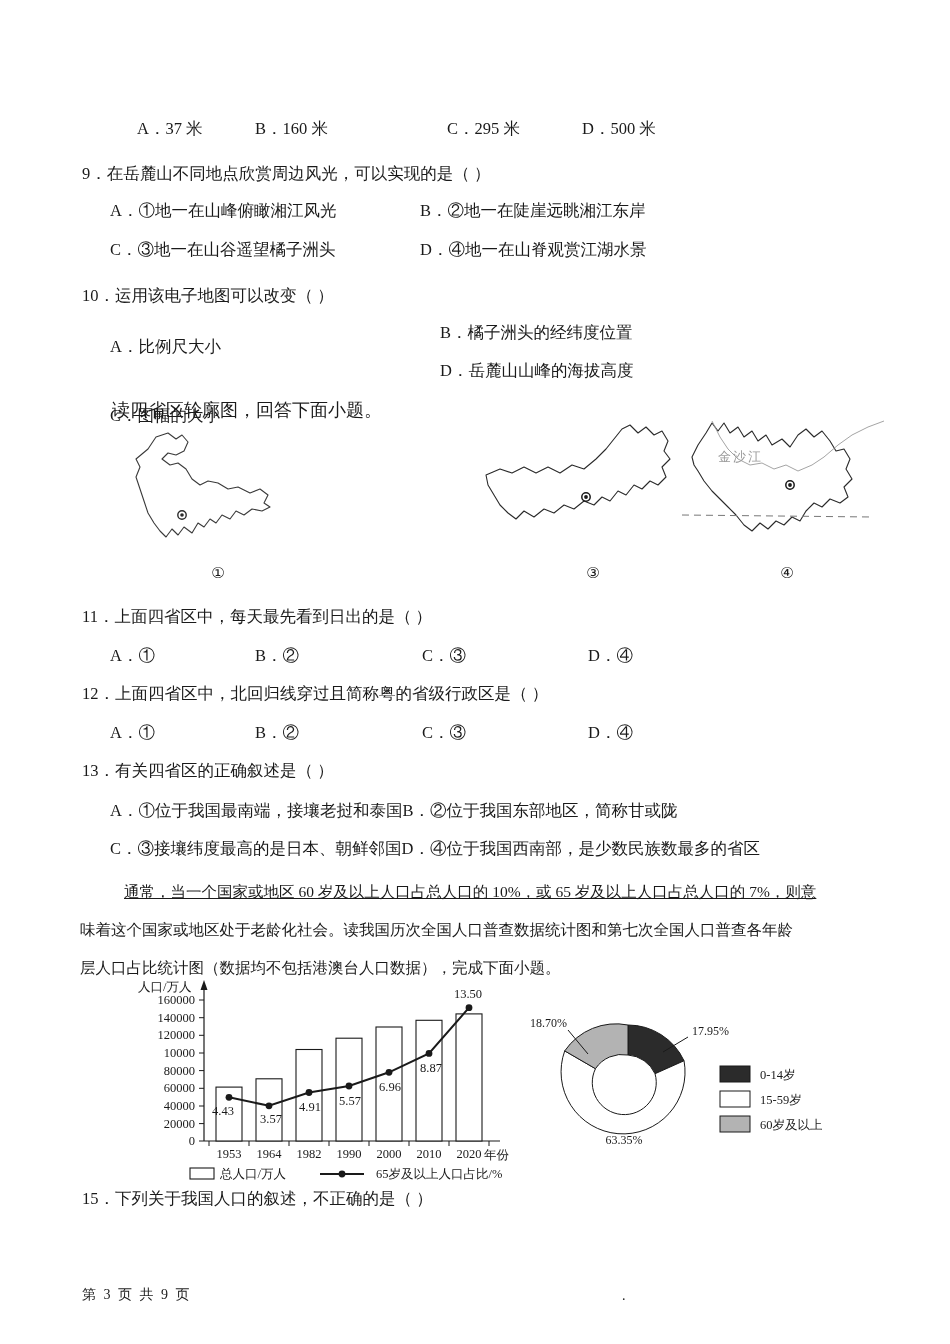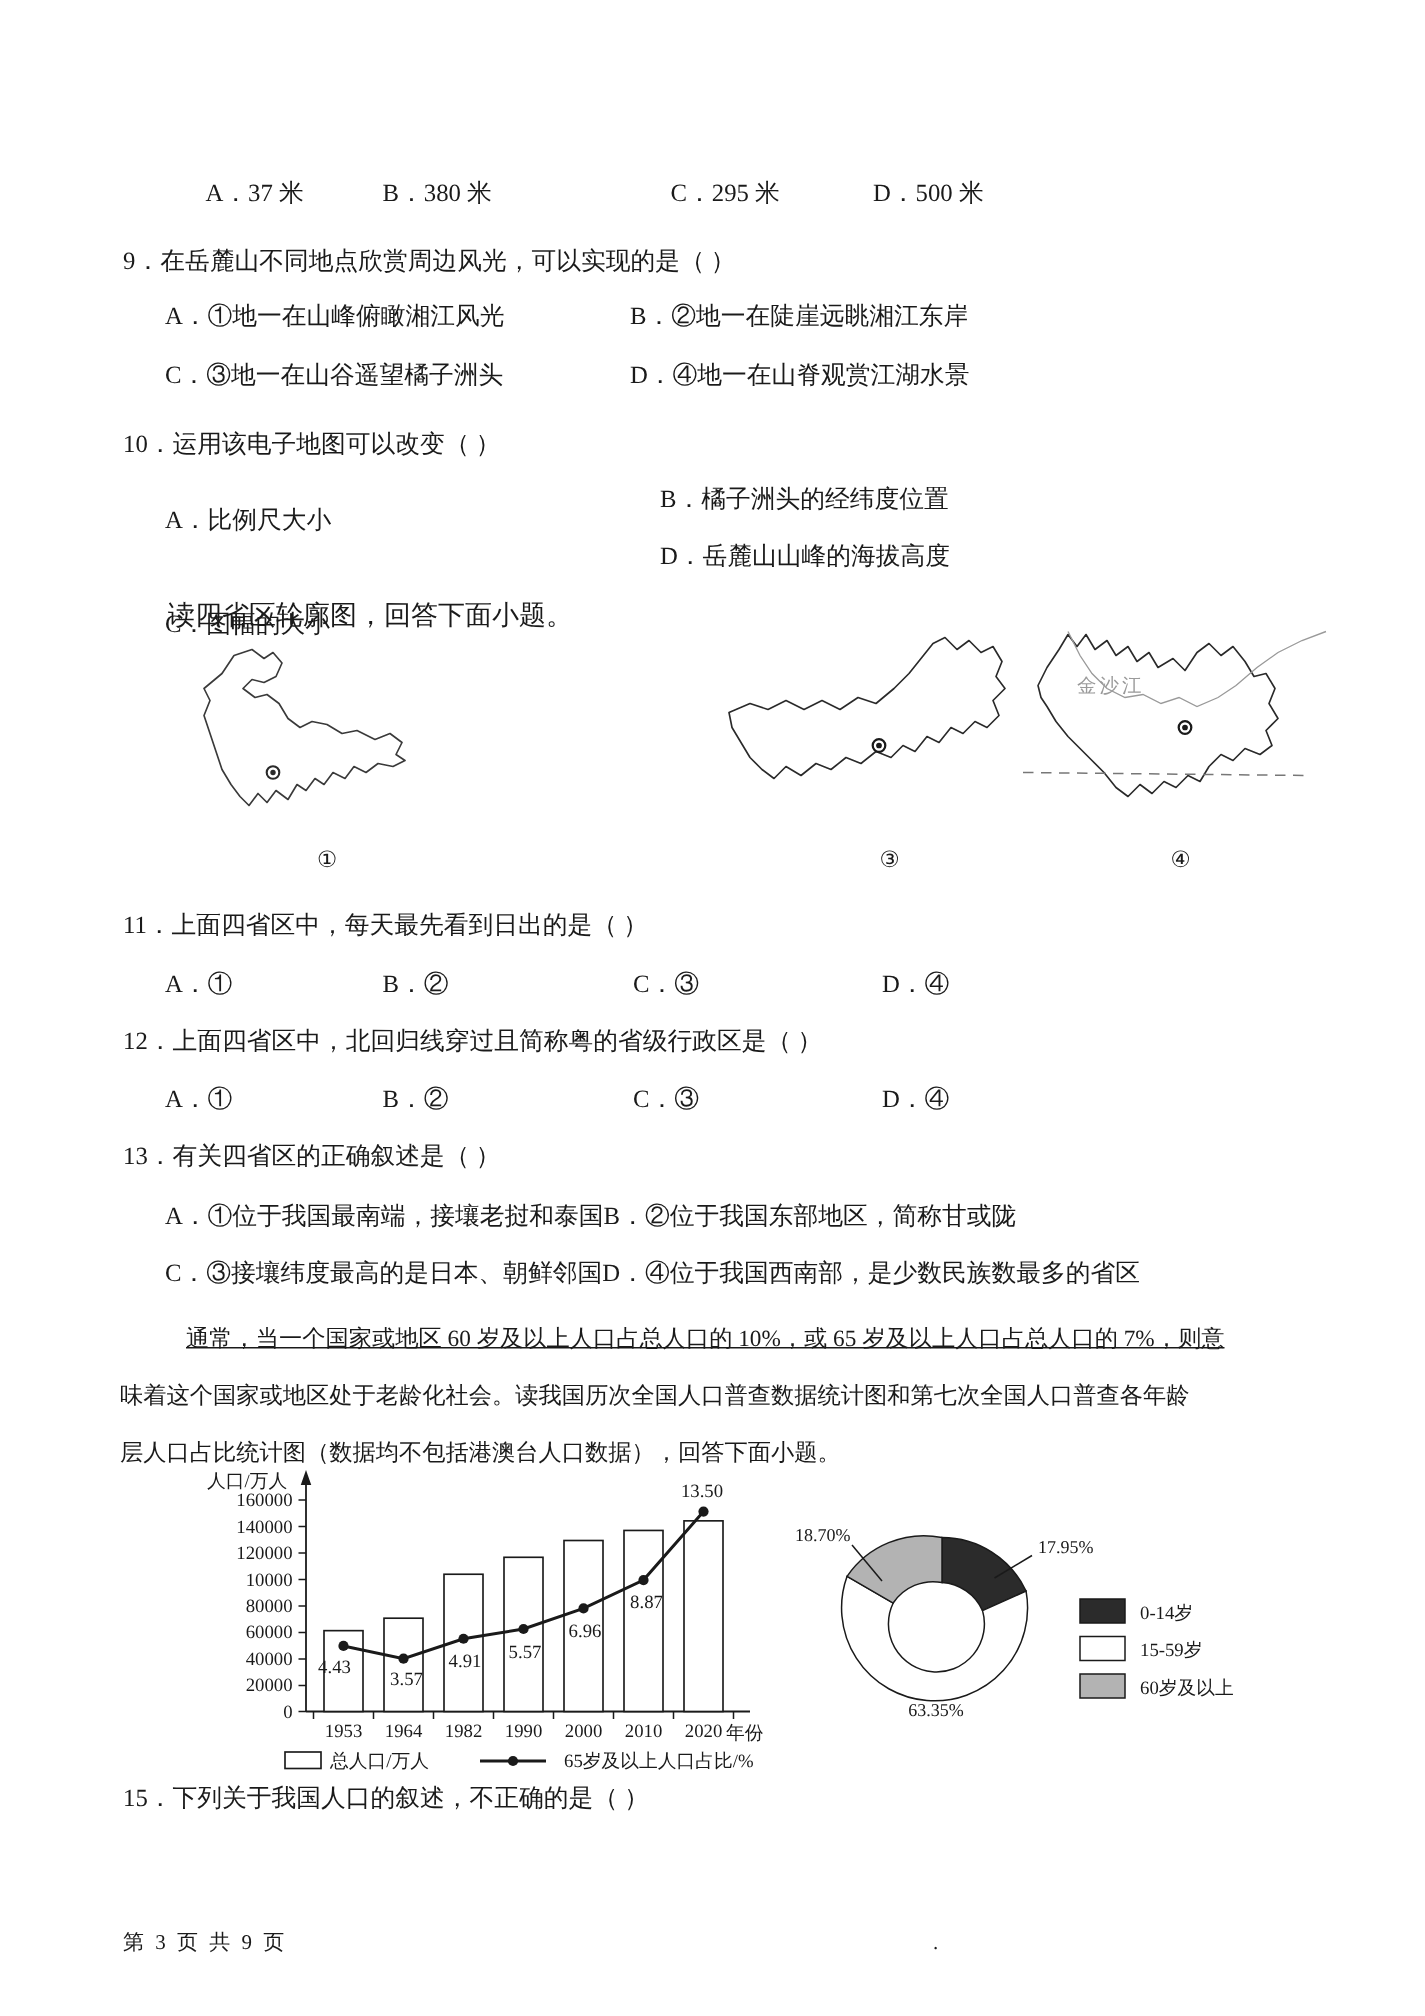--- a/index.html
+++ b/index.html
@@ -87,21 +87,21 @@
   .maptxt  { font-size: 13px; fill: #9a9a9a; }
 </style>
 </head>
 <body>
 
 <div class="page">
 <div class="content">
 
   <div>
     <div class="optcell" style="left:110px; top:118px;margin-left:27px;">A．37 米</div>
-    <div class="optcell" style="left:255px; top:118px;">B．380 米</div>
+    <div class="optcell" style="left:255px; top:118px;">B．160 米</div>
     <div class="optcell" style="left:447px; top:118px;">C．295 米</div>
     <div class="optcell" style="left:582px; top:118px;">D．500 米</div>
   </div>
 
   <div>
     <div class="optcell" style="left:82px; top:163px;">9．在岳麓山不同地点欣赏周边风光，可以实现的是（   ）</div>
     <div class="optcell" style="left:110px; top:200px;">A．①地一在山峰俯瞰湘江风光</div>
     <div class="optcell" style="left:420px; top:200px;">B．②地一在陡崖远眺湘江东岸</div>
     <div class="optcell" style="left:110px; top:239px;">C．③地一在山谷遥望橘子洲头</div>
     <div class="optcell" style="left:420px; top:239px;">D．④地一在山脊观赏江湖水景</div>
@@ -183,21 +183,21 @@
 
   <div>
     <div class="optcell" style="left:82px; top:760px;">13．有关四省区的正确叙述是（   ）</div>
     <div class="optcell" style="left:110px; top:800px;">A．①位于我国最南端，接壤老挝和泰国B．②位于我国东部地区，简称甘或陇</div>
     <div class="optcell" style="left:110px; top:838px;">C．③接壤纬度最高的是日本、朝鲜邻国D．④位于我国西南部，是少数民族数最多的省区</div>
   </div>
 
   <div>
     <div class="optcell" style="left:124px; top:882px; font-size:15.5px;text-decoration:underline;">通常，当一个国家或地区 60 岁及以上人口占总人口的 10%，或 65 岁及以上人口占总人口的 7%，则意</div>
     <div class="optcell" style="left:80px; top:920px; font-size:15.5px;">味着这个国家或地区处于老龄化社会。读我国历次全国人口普查数据统计图和第七次全国人口普查各年龄</div>
-    <div class="optcell" style="left:80px; top:958px; font-size:15.5px;">层人口占比统计图（数据均不包括港澳台人口数据），回答下面小题。</div>
+    <div class="optcell" style="left:80px; top:958px; font-size:15.5px;">层人口占比统计图（数据均不包括港澳台人口数据），完成下面小题。</div>
   </div>
 
   <div class="chartbox" style="left:132px; top:978px;">
     <svg width="380" height="205" viewBox="0 0 380 205">
 
       <text class="cnlbl" x="6" y="13">人口/万人</text>
 
       <line x1="72" y1="10" x2="72" y2="163" stroke="#1a1a1a" stroke-width="1.2"></line>
       <polygon points="72,2 68.5,12 75.5,12" fill="#1a1a1a"></polygon>
 

